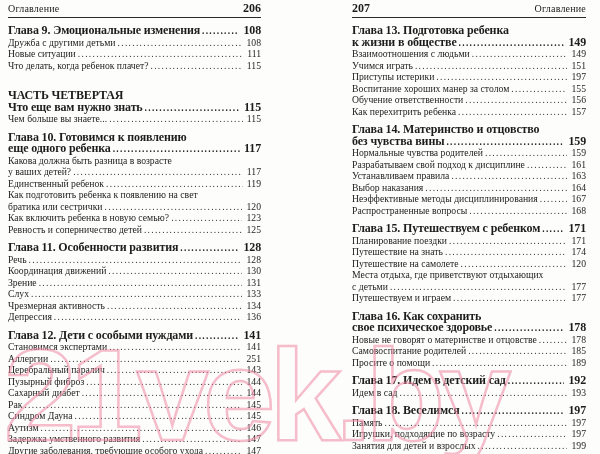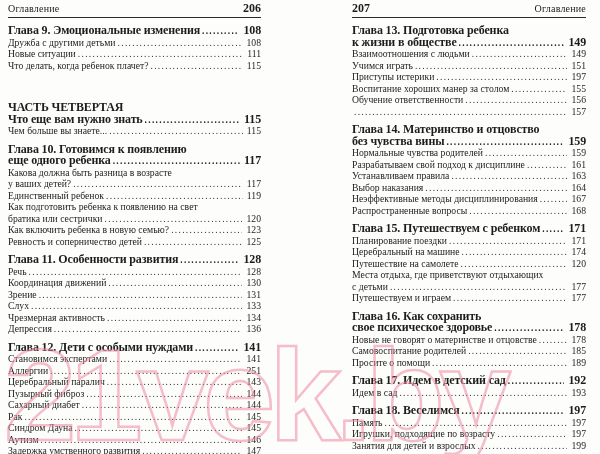--- a/index.html
+++ b/index.html
@@ -16,21 +16,21 @@
   .pagehead{
     display:flex;justify-content:space-between;align-items:baseline;
     margin-top:3px;padding-bottom:3px;border-bottom:1.2px solid #2a2a28;
     line-height:10px;
   }
   .ph-title{font-size:10px;letter-spacing:.2px;}
   .ph-num{font-weight:bold;font-size:12px;}
   .toc{padding-top:7px;}
   .entry{margin:0;}
   .entry.gap-ch{margin-top:7px;}
-  .entry.gap-sec{margin-top:31px;}
+  .entry.gap-sec{margin-top:19px;}
   .row{
     display:flex;align-items:baseline;
     height:11.5px;line-height:11.5px;
     font-size:9.7px;white-space:nowrap;
   }
   .entry.bold .row{
     font-family:Liberation Serif, serif;
     font-weight:bold;font-size:12px;letter-spacing:-.15px;
   }
   .t{flex:0 0 auto;}
@@ -337,20 +337,21 @@
         </div>
         <div class="entry">
           <div class="row">
             <span class="t">Обучение ответственности</span>
             <span class="leader"></span>
             <span class="pg">156</span>
           </div>
         </div>
         <div class="entry">
           <div class="row">
+            <span class="t">Как перехитрить ребенка</span>
             <span class="leader"></span>
             <span class="pg">157</span>
           </div>
         </div>
         <div class="entry bold gap-ch">
           <div class="row">
             <span class="t">Глава 14. Материнство и отцовство</span>
           </div>
           <div class="row">
             <span class="t">без чувства вины</span>
@@ -409,21 +410,21 @@
         </div>
         <div class="entry">
           <div class="row">
             <span class="t">Планирование поездки</span>
             <span class="leader"></span>
             <span class="pg">171</span>
           </div>
         </div>
         <div class="entry">
           <div class="row">
-            <span class="t">Церебральный на машине</span>
+            <span class="t">Путешествие на знать</span>
             <span class="leader"></span>
             <span class="pg">174</span>
           </div>
         </div>
         <div class="entry">
           <div class="row">
             <span class="t">Путешествие на самолете</span>
             <span class="leader"></span>
             <span class="pg">120</span>
           </div>

